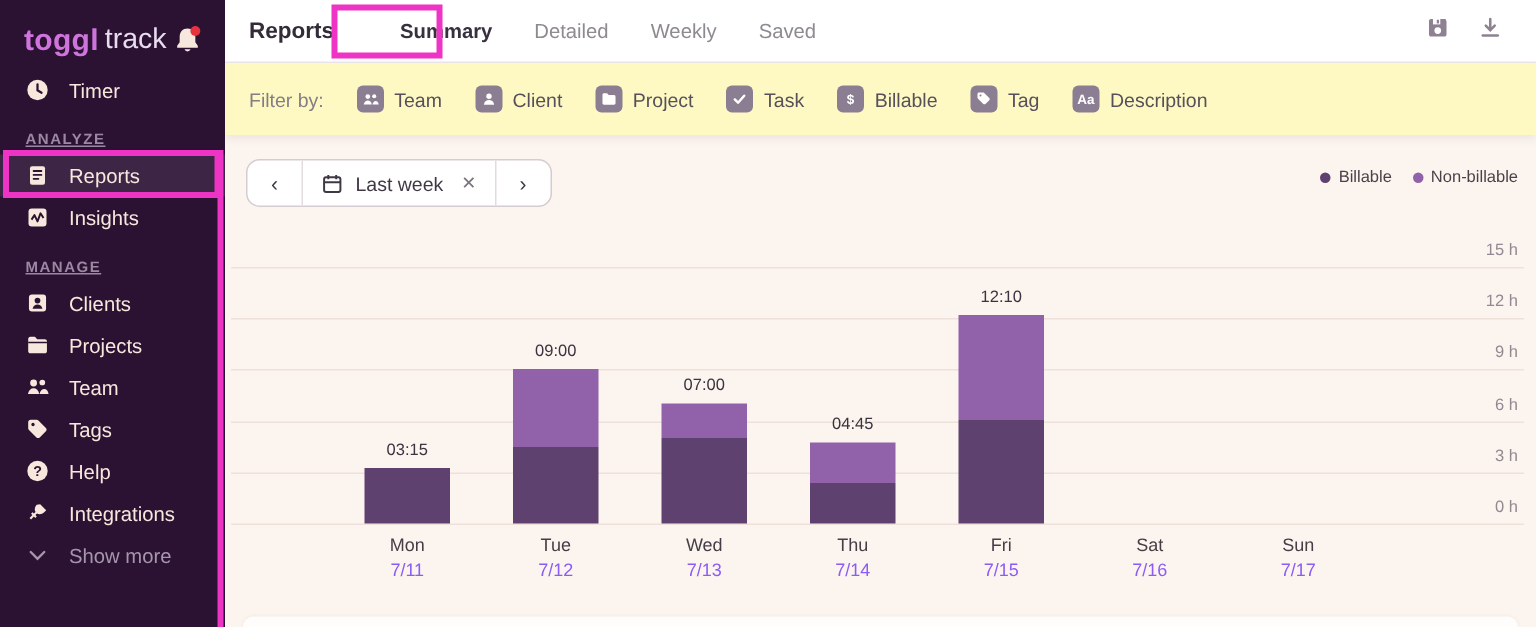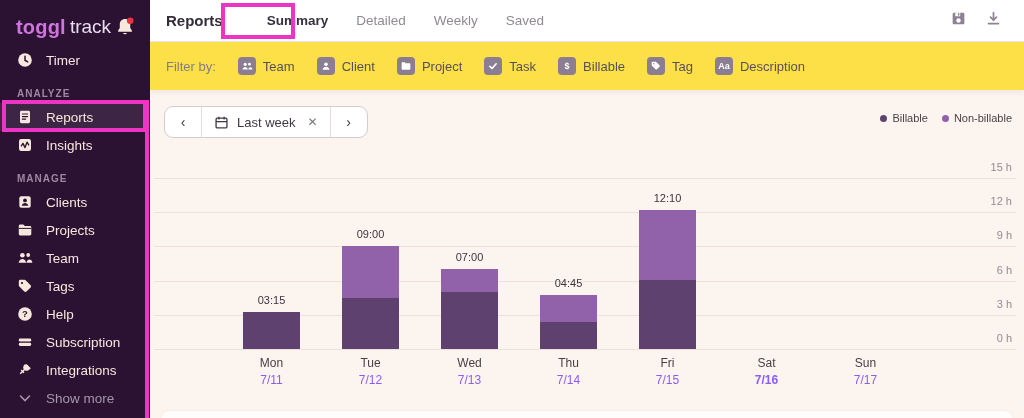--- a/index.html
+++ b/index.html
@@ -11,35 +11,35 @@
     background:#2b1232; z-index:5; }
   .logo-row { display:flex; align-items:center; padding:14px 14px 6px 16px; height:46px; }
   .logo-bold { font-size:20px; font-weight:800; color:#cf74dd; letter-spacing:.2px; }
   .logo-light { font-size:19px; font-weight:400; color:#e9dcf1; margin-left:4px; }
   .bell-wrap { margin-left:auto; width:22px; height:22px; }
   .nav-item { display:flex; align-items:center; height:28px; padding-left:17px;
     color:#f6e8dc; font-size:13.5px; cursor:pointer; }
   .nav-item.active { background:#3d2545; }
   .nav-item .ic { width:16px; height:16px; margin-right:13px; flex:0 0 16px; }
   .section-label { height:16px; margin:11px 0 2px 17px; font-size:10px; letter-spacing:1px;
-    color:#9c88a4; font-weight:700; display:flex; align-items:center; }
+    color:#9c88a4; font-weight:700; display:flex; align-items:center;text-decoration:underline; }
   .nav-item.dim { color:#a595ae; }
 
   
   .main { position:absolute; left:150px; top:0; width:874px; height:418px; }
   .topbar { height:42px; background:#fff; border-bottom:1px solid #e9e5e8;
     display:flex; align-items:center; padding:0 16px; }
   .page-title { font-size:15px; font-weight:700; color:#342b39; margin-right:44px; }
   .tabs { display:flex; gap:28px; }
   .tab { font-size:13.5px; color:#8f8a92; cursor:pointer; }
   .tab.active { color:#38303f; font-weight:700; }
   .topbar-icons { margin-left:auto; display:flex; gap:18px; align-items:center; padding-right:6px; }
   .topbar-icons svg { width:17px; height:17px; cursor:pointer; }
 
-  .filterbar { height:48px; background:#fde047; display:flex; align-items:center;
+  .filterbar { height:48px; background:#fef9c3; display:flex; align-items:center;
     padding:0 16px; gap:22px; box-shadow:0 3px 5px rgba(90,60,75,.08); position:relative; z-index:2; }
   .filter-label { font-size:13px; color:#847d86; }
   .chip { display:flex; align-items:center; gap:7px; cursor:pointer; }
   .chip-badge { width:18px; height:18px; border-radius:4px; background:#8b7e92;
     display:flex; align-items:center; justify-content:center; color:#fff;
     font-size:9px; font-weight:700; }
   .chip-badge svg { width:12px; height:12px; }
   .chip-label { font-size:13px; color:#57505a; }
 
   
@@ -143,27 +143,20 @@
             <circle cx="5" cy="5" r="1.1" fill="#2b1232"></circle>
           </svg></span>
         <span>Tags</span>
       </div>
       <div class="nav-item">
         <span class="ic"><svg viewBox="0 0 16 16">
             <circle cx="8" cy="8" r="6.8" fill="#f6e8dc"></circle>
             <text x="8" y="11.2" text-anchor="middle" font-size="9.5" font-weight="bold" fill="#2b1232" font-family="Liberation Sans, sans-serif">?</text>
           </svg></span>
         <span>Help</span>
-      </div>
-      <div class="nav-item">
-        <span class="ic"><svg viewBox="0 0 16 16">
-            <rect x="1.8" y="4.4" width="12.4" height="3.2" rx="1.4" fill="#f6e8dc"></rect>
-            <rect x="1.8" y="8.8" width="12.4" height="3.2" rx="1.4" fill="#f6e8dc"></rect>
-          </svg></span>
-        <span>Subscription</span>
       </div>
       <div class="nav-item">
         <span class="ic"><svg viewBox="0 0 16 16">
             <path d="M9.8 2.2l4 4-1.3 1.3c-1.4 1.4-3.4 1.7-4.8.8l-1.1 1.1.9.9-1 1-.9-.9-1.9 1.9-1-1 1.9-1.9-.9-.9 1-1 .9.9 1.1-1.1c-.9-1.4-.6-3.4.8-4.8z" fill="#f6e8dc"></path>
           </svg></span>
         <span>Integrations</span>
       </div>
       <div class="nav-item dim">
         <span class="ic"><svg viewBox="0 0 16 16" fill="none" stroke="#a595ae" stroke-width="1.6" stroke-linecap="round">
             <path d="M3.5 6l4.5 4.5L12.5 6"></path>
@@ -324,21 +317,21 @@
       <div class="day-label" style="left: 369px; top: 266px;">Thu</div>
       <div class="date-label" style="left: 369px; top: 283px;">7/14</div>
       <div class="bar-col" style="left: 489px; top: 120.059px; width: 57px; height: 138.941px;">
         <div class="seg" style="height: 70.4408px; background: rgb(145, 98, 169);"></div>
         <div class="seg" style="height: 68.5px; background: rgb(95, 65, 112);"></div>
       </div>
       <div class="val-label" style="left: 468px; top: 102.059px;">12:10</div>
       <div class="day-label" style="left: 468px; top: 266px;">Fri</div>
       <div class="date-label" style="left: 468px; top: 283px;">7/15</div>
       <div class="day-label" style="left: 567px; top: 266px;">Sat</div>
-      <div class="date-label" style="left: 567px; top: 283px; font-weight: bold;">7/16</div>
+      <div class="date-label" style="left: 567px; top: 283px;">7/16</div>
       <div class="day-label" style="left: 666px; top: 266px;">Sun</div>
       <div class="date-label" style="left: 666px; top: 283px;">7/17</div>
     </div>
 </div>
 
 <div class="ann" style="left:221px; top:3px; width:74px; height:36px;"></div>
 <div class="ann" style="left:2px; top:100px; width:145px; height:32px;"></div>
 <div class="ann-line" style="left:145px; top:100px; width:4px; height:318px;"></div>
 
 </body></html>

